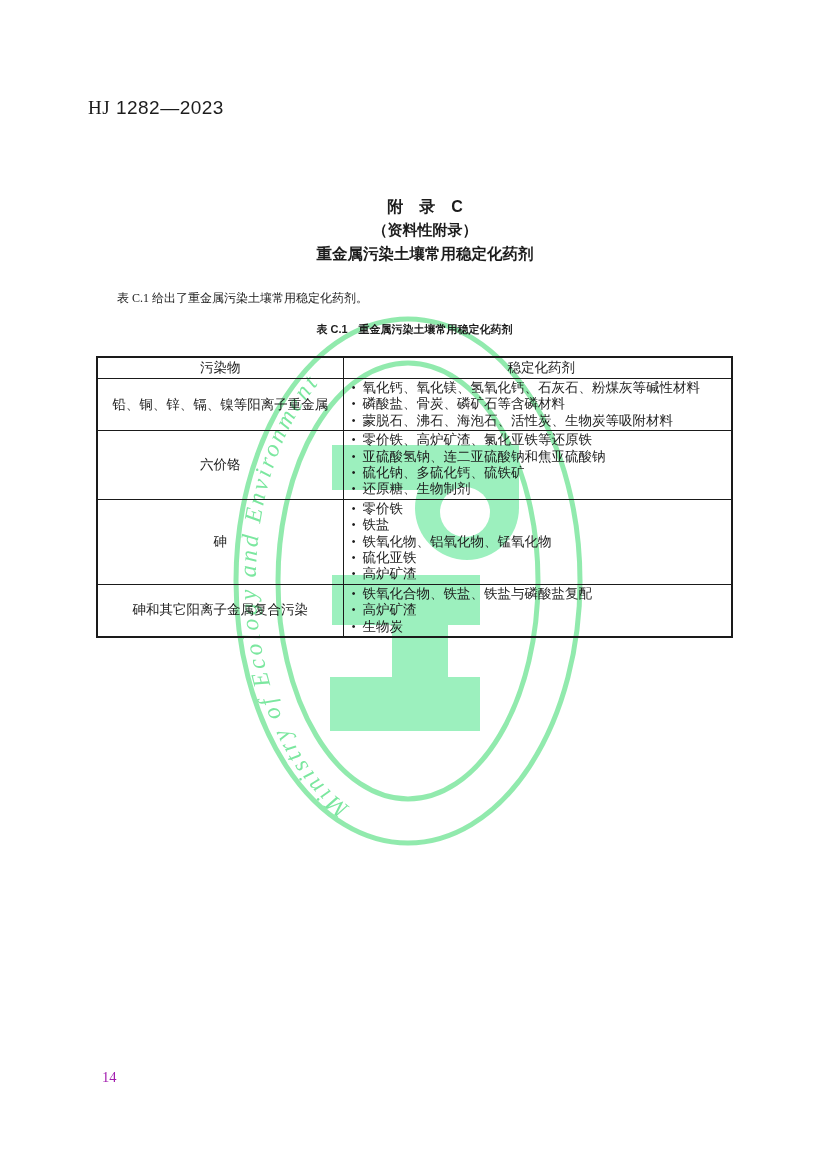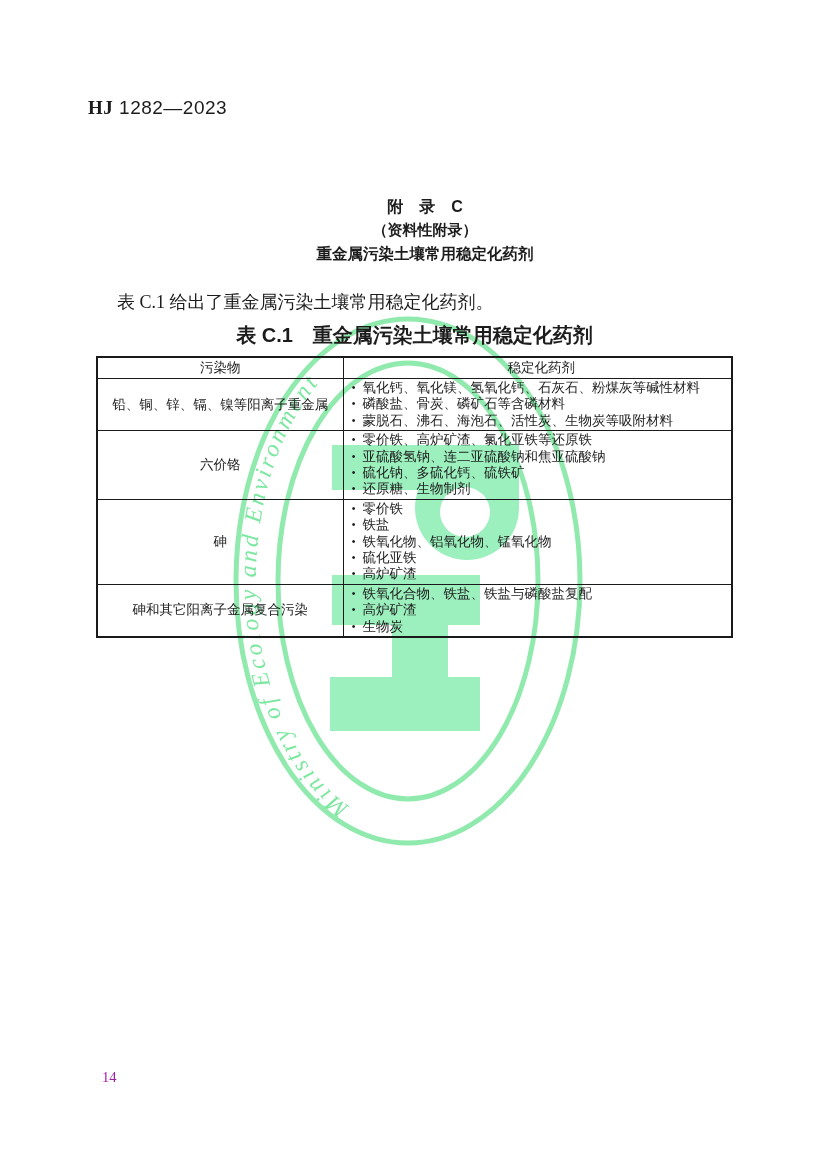--- a/index.html
+++ b/index.html
@@ -30,49 +30,49 @@
   
   .content { position: relative; z-index: 1; }
   .doc-code {
     position: absolute;
     left: 88px; top: 97px;
     font-family: "Liberation Sans", sans-serif;
     font-size: 19px;
     letter-spacing: 0.5px;
     white-space: pre;
   }
-  .doc-code .pfx { font-weight: bold; font-family: "Liberation Serif", serif; }
+  .doc-code .pfx { font-weight: normal; font-family: "Liberation Serif", serif; }
   .centered { position: absolute; left: 12px; width: 826px; text-align: center; margin-top: 20px; }
   .t1 {
     top: 177px;
     font-family: "Liberation Sans", sans-serif;
     font-weight: bold; font-size: 16px;
   }
   .t2 {
     top: 201px;
     font-family: "Liberation Sans", sans-serif;
     font-weight: bold; font-size: 15px;
   }
   .t3 {
     top: 224px;
     font-family: "Liberation Sans", sans-serif;
     font-weight: bold; font-size: 15.5px;
   }
   .intro {
     position: absolute;
     left: 96px; top: 290px; width: 640px;
-    font-size: 18px;
+    font-size: 12px;
     padding-left: 21px;
   }
   .tbl-caption {
     position: absolute;
     left: 96px; top: 322px; width: 637px;
     text-align: center;
     font-family: "Liberation Sans", sans-serif;
-    font-weight: bold; font-size: 20px;
+    font-weight: bold; font-size: 11px;
   }
   table.agents {
     position: absolute;
     left: 96px; top: 356px;
     width: 637px;
     border-collapse: collapse;
     table-layout: fixed;
     font-size: 13.5px;
     background: transparent;
   }

